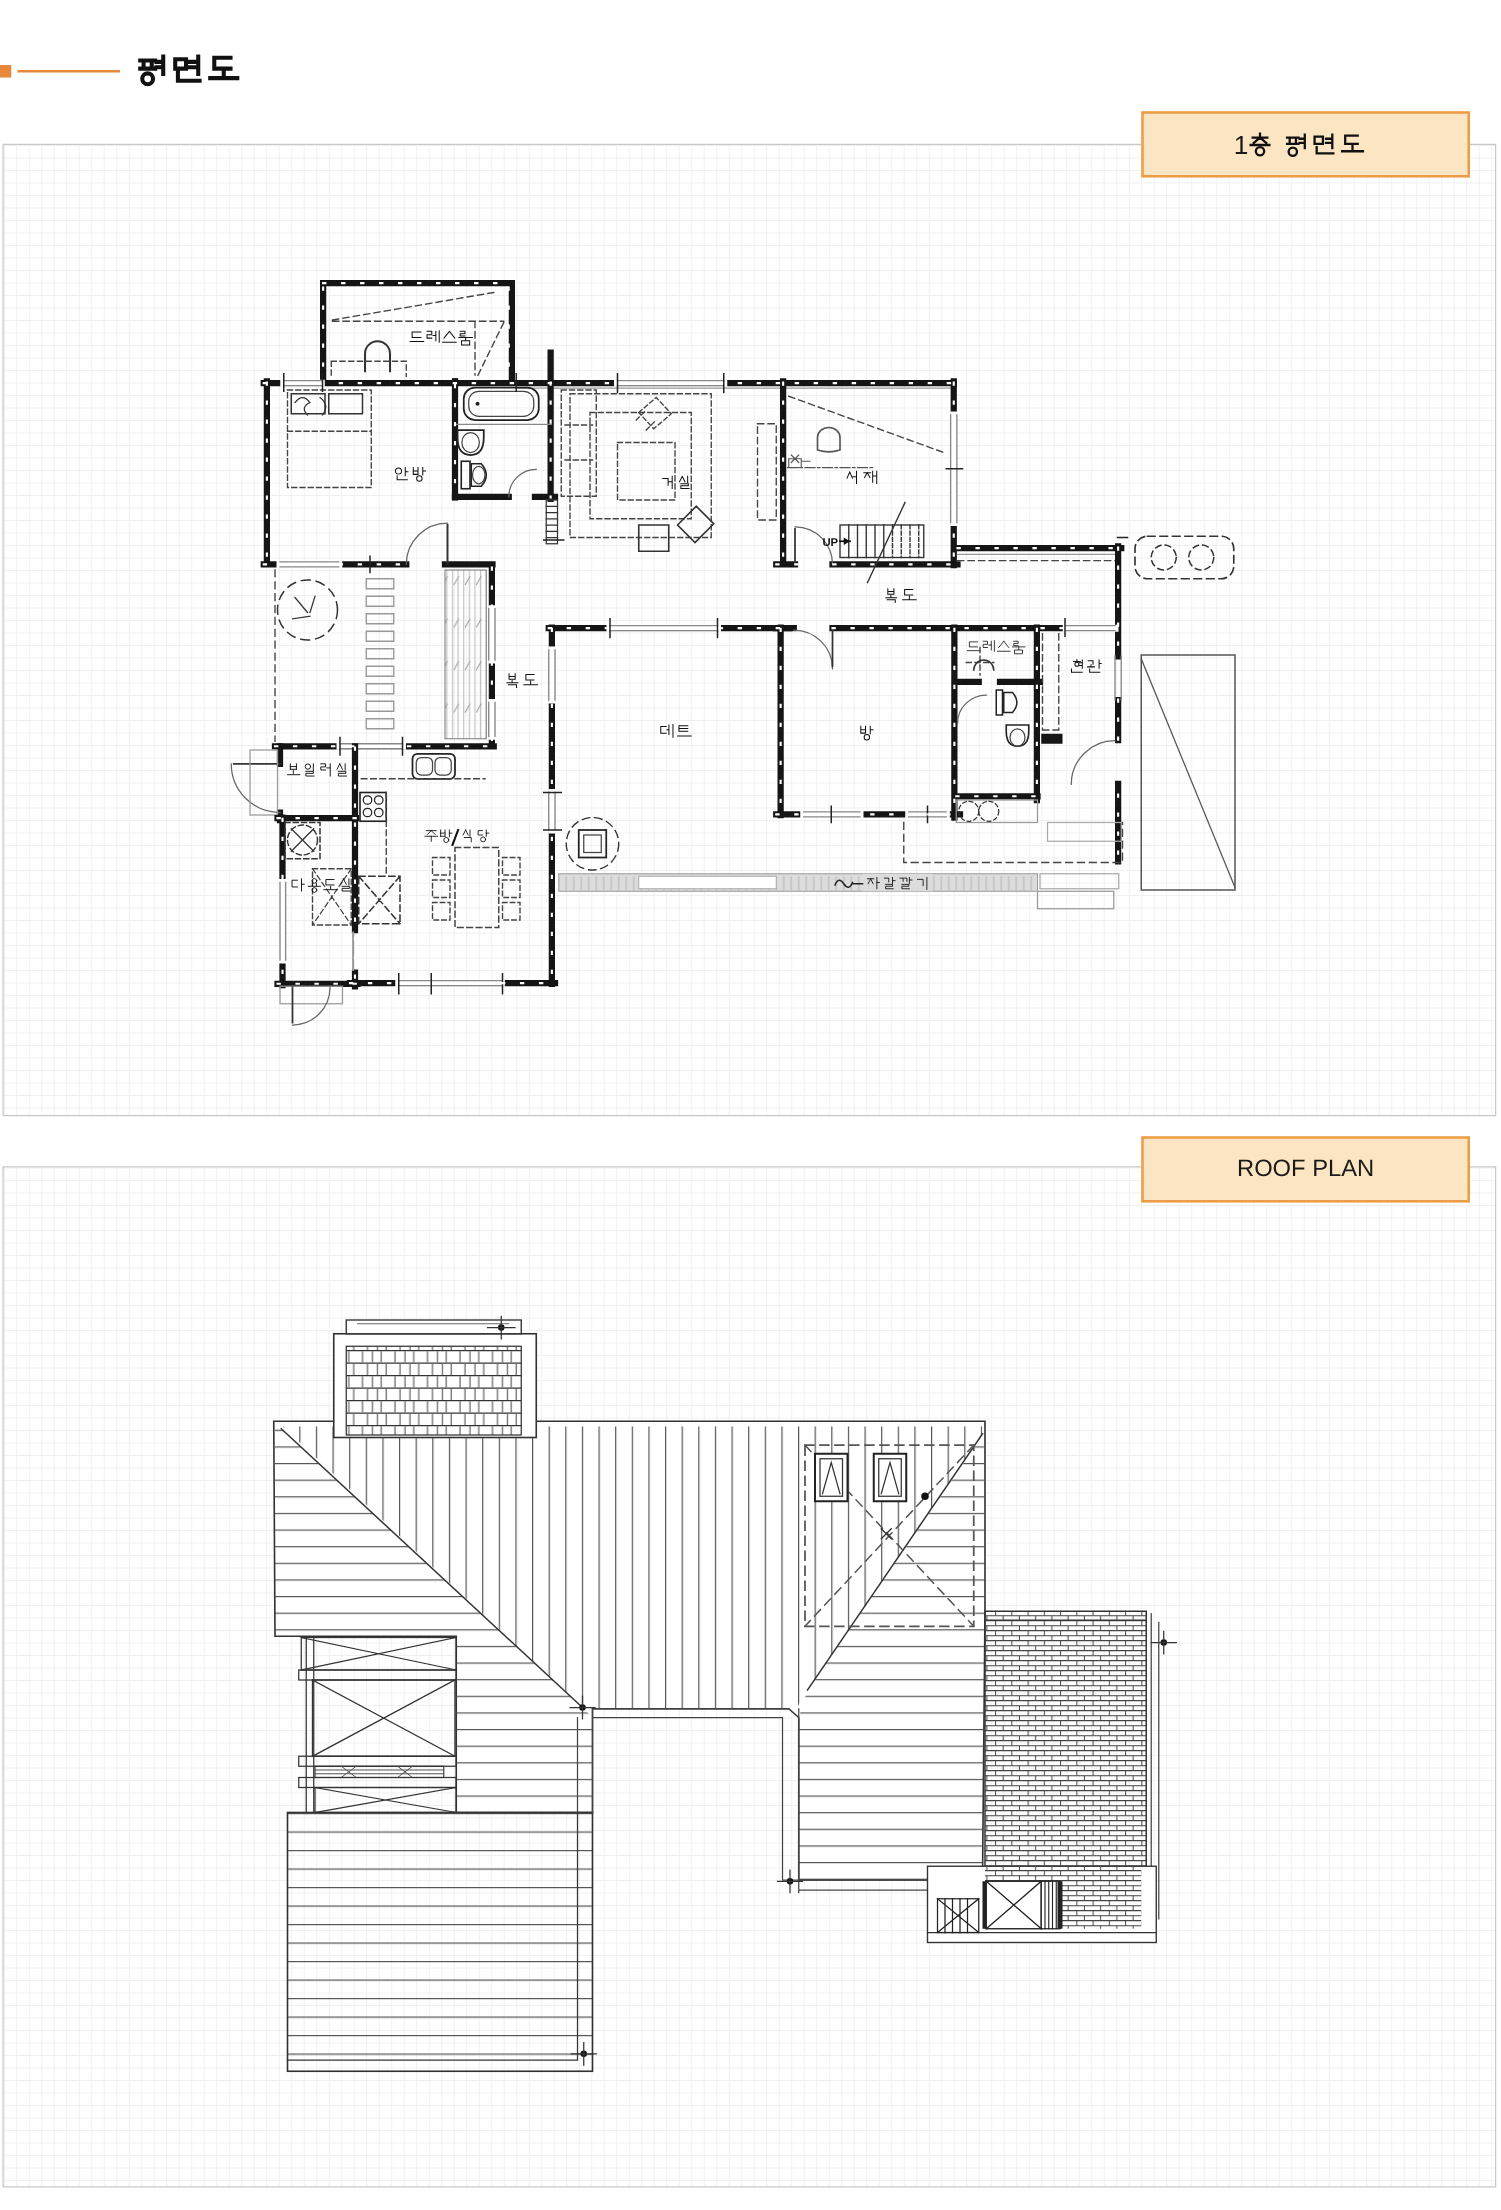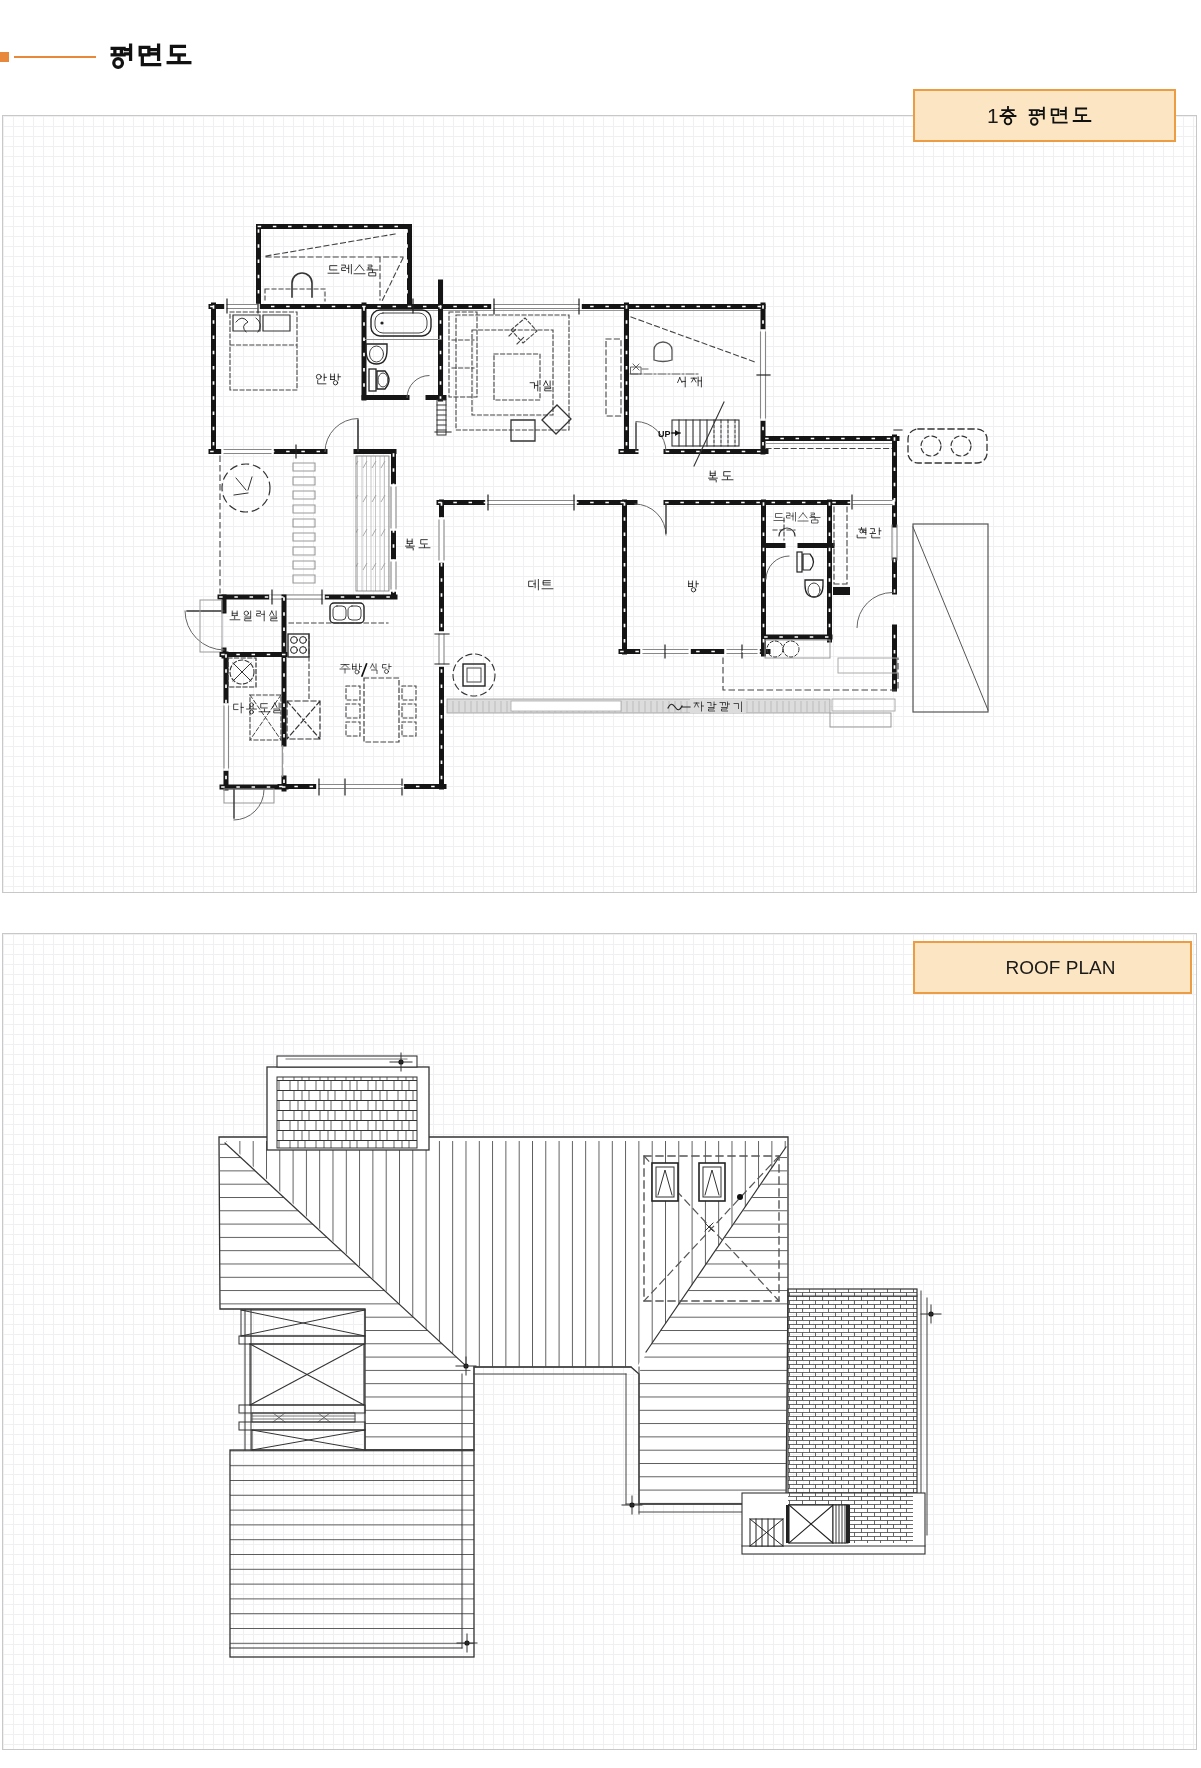--- a/index.html
+++ b/index.html
@@ -35,21 +35,21 @@
         <use href="#gcheung" x="13" y="3" width="20" height="20"></use>
         <use href="#gpyeong" x="43" y="3" width="20" height="20"></use>
         <use href="#gmyeon" x="65" y="3" width="20" height="20"></use>
         <use href="#gdo" x="87" y="3" width="20" height="20"></use>
       </g>
 </svg>
 </div>
 
 <div class="panel" id="p2" style="top:933px;height:815px;"></div>
 
-<div class="labelbox" style="top:941px;padding-left:16px;">ROOF PLAN</div>
+<div class="labelbox" style="top:909px;">ROOF PLAN</div>
 
 <svg width="0" height="0" style="position:absolute">
 <defs>
 <symbol id="gpyeong" viewBox="0 0 24 24" overflow="visible">
         <path d="M2,5H13 M4.5,5V11 M10.5,5V11 M2,11H13 M19,2V15 M14,6H19 M14,10H19"></path>
         <circle cx="7.5" cy="18.5" r="4"></circle>
       </symbol>
 <symbol id="gmyeon" viewBox="0 0 24 24" overflow="visible">
         <path d="M2,4H10V11H2Z M19,2V15 M13,6H19 M13,10H19 M4,14V20H20"></path>
       </symbol>

